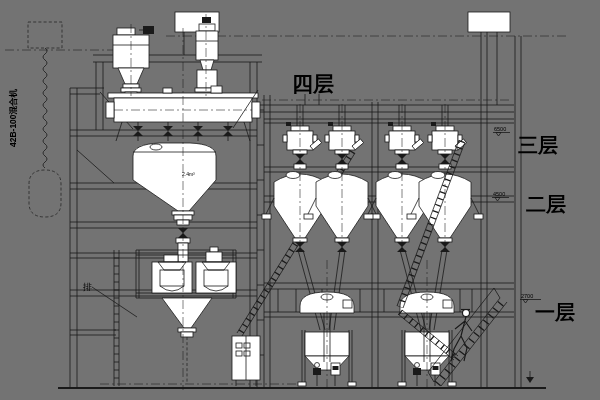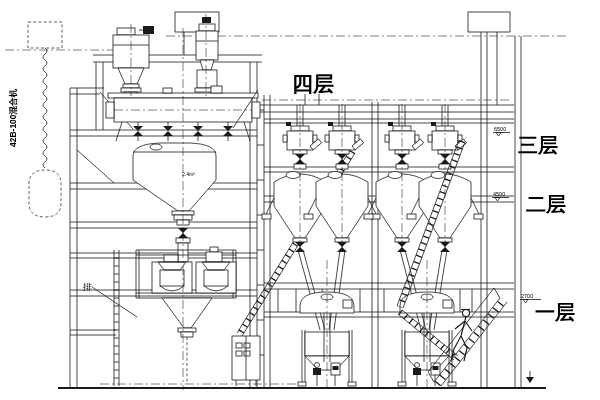--- a/index.html
+++ b/index.html
@@ -1,16 +1,16 @@
 <!DOCTYPE html>
 <html><head>
 <meta charset="utf-8">
 <style>
   html,body{margin:0;padding:0;background:#e8e8e8;}
-  #canvas{width:600px;height:400px;background:#ffffff;position:relative;overflow:hidden;}
+  #canvas{width:600px;height:400px;background:#737373;position:relative;overflow:hidden;}
   svg line, svg path, svg rect, svg ellipse, svg circle, svg polyline{stroke:#1a1a1a;stroke-width:.8;fill:none;}
   svg .f{fill:#ffffff;}
   svg .blk{fill:#1a1a1a;stroke:none;}
   svg .cl{stroke-dasharray:9 3 2 3;stroke-width:.55;}
   svg .dsh{stroke-dasharray:3 2.2;stroke-width:.7;}
   svg .thk{stroke-width:1.8;}
   svg .pw{stroke-width:1.15;}
   svg .rail{stroke-width:6;stroke-dasharray:1.3 5.5;}
   svg .rail2{stroke-width:7;stroke-dasharray:1.3 6.5;}
   svg text{stroke:none;fill:#000;font-family:"Liberation Sans","DejaVu Sans",sans-serif;}

